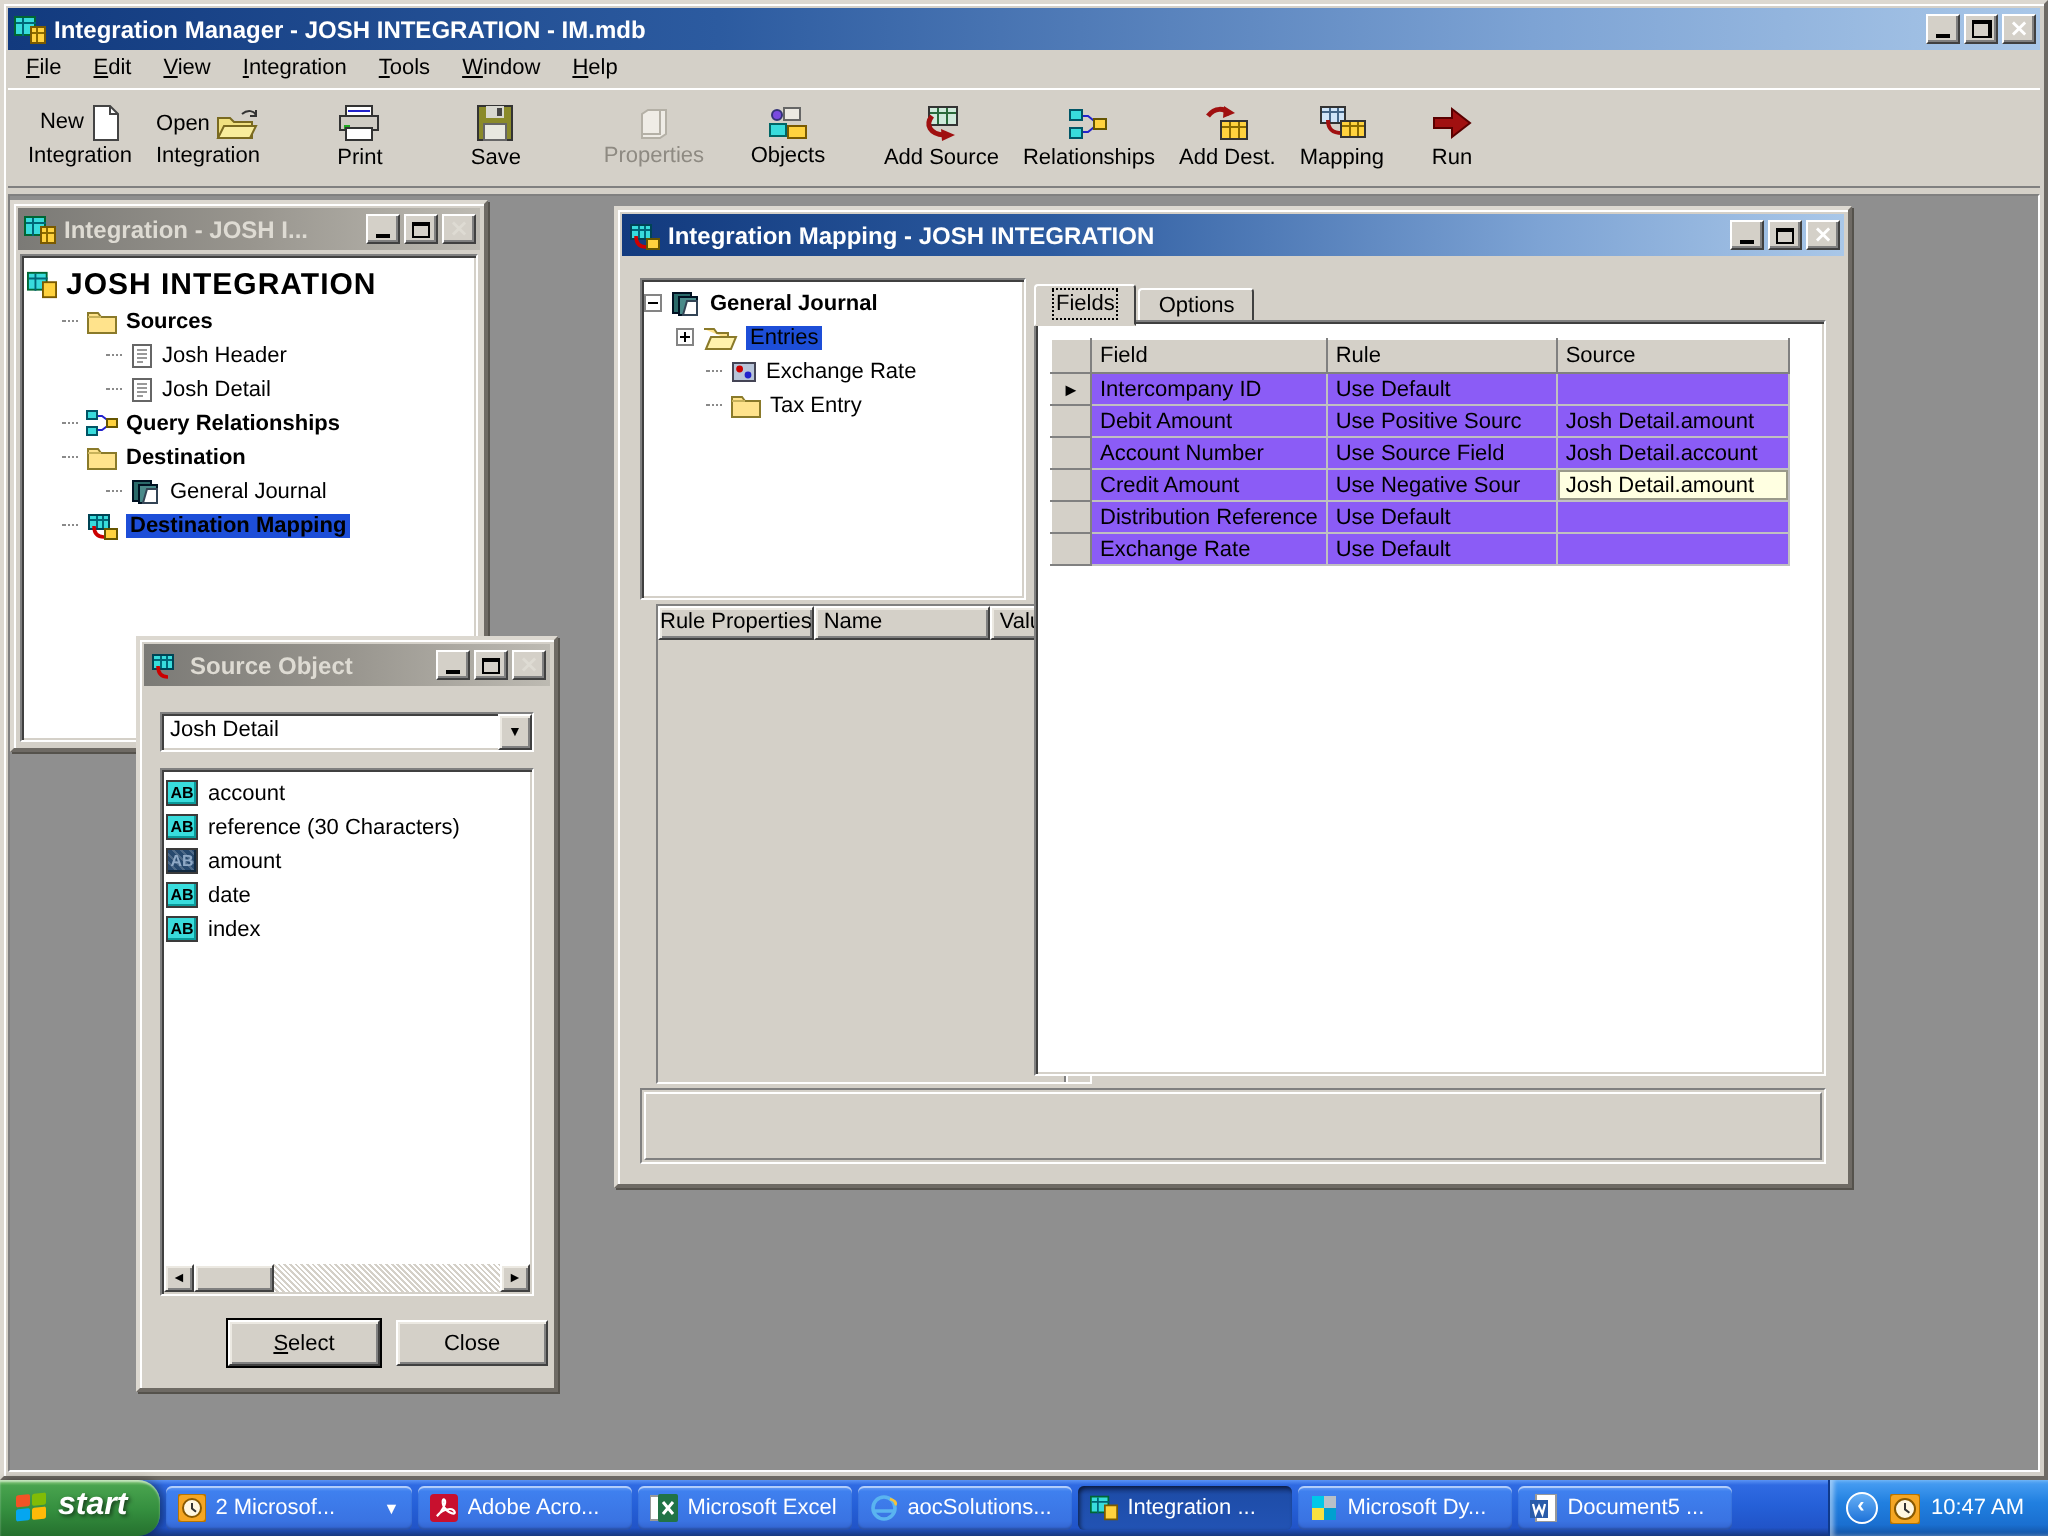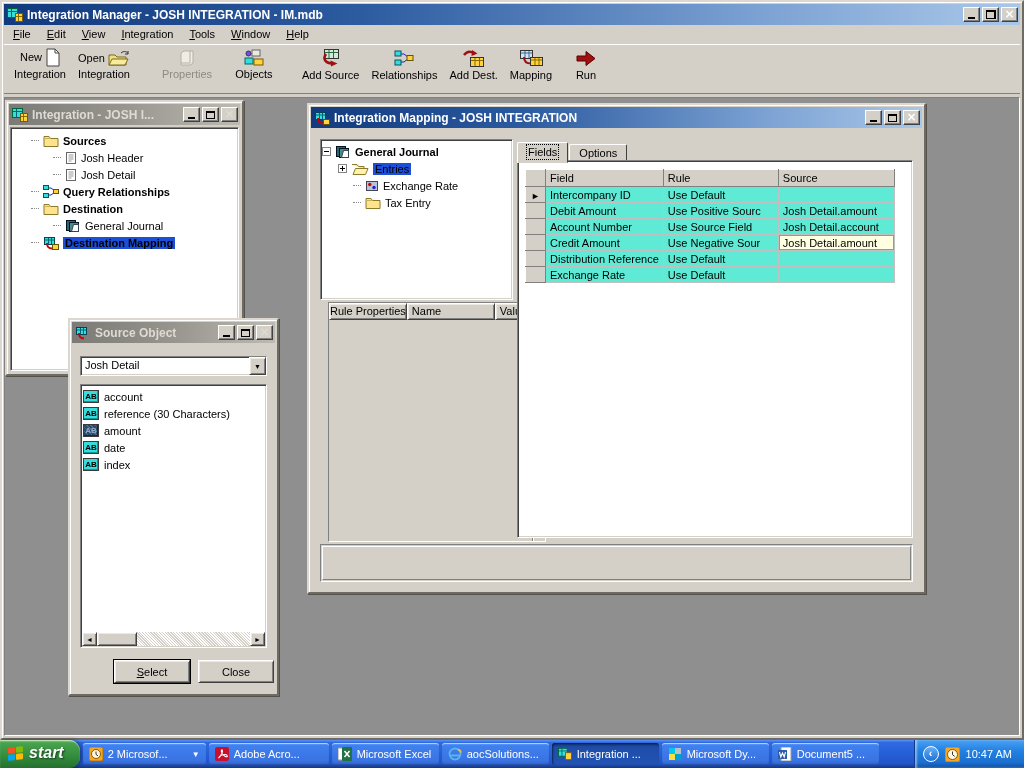--- a/index.html
+++ b/index.html
@@ -24,21 +24,21 @@
   .g-max { width:9px; height:8px; border:1px solid #000; border-top-width:2px; }
   .g-restore { position:relative; width:10px; height:9px; }
   .g-restore::before { content:""; position:absolute; right:0; top:0; width:7px; height:6px; border:1px solid #000; border-top-width:2px; background:#d4d0c8; }
   .g-restore::after { content:""; position:absolute; left:0; bottom:0; width:7px; height:6px; border:1px solid #000; border-top-width:2px; background:#d4d0c8; }
   .g-close { font-size:12px; font-weight:bold; line-height:1; font-family:"DejaVu Sans", sans-serif; margin-top:-1px; }
 
   
   #main-window { left:0; top:0; width:1024px; height:740px; padding:2px; }
   #menubar { height:19px; display:flex; align-items:center; padding-left:1px; background:#d4d0c8; }
   .menu-item { padding:2px 8px 3px 8px; }
-  #toolbar { height:49px; display:flex; align-items:flex-start; background:#d4d0c8; border-top:1px solid #fff; box-shadow:0 1px 0 #808080; padding:2px 0 3px 2px; }
+  #toolbar { height:49px; display:flex; align-items:center; background:#d4d0c8; border-top:1px solid #fff; box-shadow:0 1px 0 #808080; padding:2px 0 3px 2px; }
   .tb-group { display:flex; align-items:stretch; padding:0 4px; gap:4px; }
   .tb-sep { width:2px; margin:3px 2px; border-left:1px solid #808080; border-right:1px solid #fff; }
   .tool-btn { display:flex; flex-direction:column; align-items:center; justify-content:flex-end; gap:1px; padding:1px 4px; line-height:1.15; text-align:center; }
   .tool-btn .ticon { display:flex; align-items:center; justify-content:center; flex:1; }
   .tool-btn.disabled { color:#8e8a82; }
   .tool-two .row1 { display:flex; align-items:center; gap:3px; }
   #mdi { position:absolute; left:2px; right:2px; top:95px; bottom:2px; background:#8f8f8f; border:1px solid; border-color:#808080 #fff #fff #808080; }
 
   
   #integration-window { left:5px; top:100px; width:239px; height:276px; z-index:2; }
@@ -78,21 +78,21 @@
   .rp-head { height:17px; padding:1px 4px; }
   .rp-body { flex:1; background:#fff; border:1px solid; border-color:#808080 #fff #fff #808080; border-top:none; border-bottom:none; }
   #rule-props .hscroll { position:relative; left:0; right:0; bottom:0; flex:none; }
   .tabs { position:absolute; left:208px; top:37px; display:flex; align-items:flex-end; }
   .tab { padding:2px 9px 3px 9px; background:#d4d0c8; border:1px solid; border-color:#fff #404040 #d4d0c8 #fff; border-radius:2px 2px 0 0; margin-right:1px; position:relative; }
   .tab.active { padding:3px 10px 4px 10px; z-index:2; }
   .tab.active .tab-lbl { outline:1px dotted #000; outline-offset:1px; }
   #fields-panel { position:absolute; left:208px; top:55px; right:11px; bottom:54px; padding:8px 0 0 7px; overflow:hidden; }
   table.grid { border-collapse:collapse; table-layout:fixed; }
   .grid th { background:#d4d0c8; border:1px solid; border-color:#fff #808080 #808080 #fff; font-weight:normal; text-align:left; padding:1px 4px; height:17px; }
-  .grid td { border:1px solid #c0c0c0; height:16px; padding:0 4px; white-space:nowrap; overflow:hidden; background:#5eead4; }
+  .grid td { border:1px solid #c0c0c0; height:16px; padding:0 4px; white-space:nowrap; overflow:hidden; background:#8b5cf6; }
   .grid .rowsel { background:#d4d0c8; border:1px solid; border-color:#fff #808080 #808080 #fff; text-align:center; padding:0; }
   .grid .arrow { font-size:9px; line-height:1; }
   .cell-hl { background:#ffffe1 !important; box-shadow: inset 0 0 0 1px #9a9a8a; }
   #status-box { position:absolute; left:11px; right:11px; bottom:10px; height:38px; }
   #status-box .inner { position:absolute; inset:1px; border:1px solid; border-color:#fff #808080 #808080 #fff; background:#d4d0c8; }
 
   
   #taskbar { position:absolute; left:0; bottom:0; width:1024px; height:28px; background:linear-gradient(to bottom,#5a93f5 0%, #2f6ae2 9%, #2560d8 45%, #2154c8 85%, #16377f 100%); display:flex; align-items:center; z-index:10;justify-content:flex-end; }
   #start-btn { height:28px; flex:none; display:flex; align-items:center; gap:6px; padding:0 16px 2px 8px; border-radius:0 11px 11px 0; background:linear-gradient(to bottom,#8fce7f 0%, #48a34e 10%, #348e3e 55%, #25702e 100%); box-shadow:2px 0 4px rgba(0,0,0,.4), inset 0 1px 1px rgba(255,255,255,.5); color:#fff; font-weight:bold; font-style:italic; font-size:16px; text-shadow:1px 1px 2px rgba(0,0,0,.6); }
   .flag { display:grid; grid-template-columns:7px 7px; grid-template-rows:6px 6px; gap:1px; transform:skewY(-6deg); }
@@ -167,20 +167,45 @@
                   <path d="M20 2v3h-3" stroke="#333" fill="none"></path>
                   <path d="M1 6h6l2 2h9v8H1z" fill="#f0e080" stroke="#7a6a20"></path>
                   <path d="M1 16l3-6h16l-3 6z" fill="#f8ec9c" stroke="#7a6a20"></path>
                 </svg>
               </span>
           </span>
           <span>Integration</span>
         </div>
       </div>
       <div class="tb-sep"></div>
+      <div class="tb-group">
+        <div class="tool-btn" style="width:64px">
+          <span class="ticon">
+              <svg width="24" height="21">
+                <rect x="5" y="2" width="13" height="5" fill="#fff" stroke="#333"></rect>
+                <path d="M6 4.5h11" stroke="#22c"></path>
+                <rect x="2" y="7" width="19" height="7" fill="#d0ccc4" stroke="#333"></rect>
+                <rect x="4" y="11.5" width="3" height="2" fill="#2a2"></rect>
+                <rect x="5" y="13" width="13" height="6" fill="#fff" stroke="#333"></rect>
+              </svg>
+            </span>
+          <span>Print</span>
+        </div>
+        <div class="tool-btn" style="width:64px">
+          <span class="ticon">
+              <svg width="20" height="20">
+                <rect x="1" y="1" width="17" height="17" fill="#8a8a2a" stroke="#333"></rect>
+                <rect x="5" y="1" width="9" height="6" fill="#d8d8d0"></rect>
+                <rect x="10.5" y="2" width="2.5" height="4" fill="#444"></rect>
+                <rect x="4" y="10" width="11" height="8" fill="#e8e8e0" stroke="#666"></rect>
+              </svg>
+            </span>
+          <span>Save</span>
+        </div>
+      </div>
       <div class="tb-sep"></div>
       <div class="tb-group">
         <div class="tool-btn disabled" style="width:66px">
           <span class="ticon">
               <svg width="18" height="18">
                 <path d="M3 16V4l3-2h9v12l-3 2z" fill="#efece6" stroke="#b4b0a6"></path>
                 <path d="M12 2v12H3" fill="none" stroke="#b4b0a6"></path>
               </svg>
             </span>
           <span>Properties</span>
@@ -275,20 +300,30 @@
           </span>
         <span class="tb-btn">
             <span class="g-max"></span>
           </span>
         <span class="tb-btn">
             <span class="g-close">×</span>
           </span>
       </span>
     </div>
     <div class="client sunken-white">
+      <div class="troot">
+        <span>
+            <svg width="16" height="15" viewBox="0 0 16 16">
+              <rect x="0.5" y="1.5" width="10" height="9" fill="#38dcdc" stroke="#063"></rect>
+              <path d="M1 4.5h10M4.5 2v9" stroke="#067" fill="none"></path>
+              <rect x="8.5" y="6.5" width="7" height="8" fill="#ffd23e" stroke="#7a5a00"></rect>
+            </svg>
+          </span>
+        <span>JOSH INTEGRATION</span>
+      </div>
       <div class="titem b" style="margin-left:18px">
         <span class="stub"></span>
         <span>
             <svg width="16" height="13">
               <path d="M1 2.5h5l1.5 2H15v8H1z" fill="#ffe38c" stroke="#8a7a2a"></path>
               <path d="M1 4.5h6.5" stroke="#c8b25a" fill="none"></path>
             </svg>
           </span>
         <span>Sources</span>
       </div>
@@ -585,21 +620,21 @@
       <span>
           <svg width="14" height="14">
             <rect width="14" height="14" rx="2" fill="#f5a623" stroke="#b87400"></rect>
             <circle cx="7" cy="7" r="4.5" fill="#fff7e0" stroke="#8a5a00"></circle>
             <path d="M7 4.5v2.8l2 1.6" stroke="#333" fill="none"></path>
           </svg>
         </span>
       <span class="t-lbl">2 Microsof...</span>
       <span class="task-caret">▼</span>
     </div>
-    <div class="task-btn" style="width:120px">
+    <div class="task-btn" style="width:107px">
       <span>
           <svg width="14" height="14">
             <rect width="14" height="14" rx="2" fill="#c8102e"></rect>
             <path d="M3.5 11c2-1.5 5-6.5 3.8-8s-2 3.5 2.2 6 3.3-1.5.5-1.5-5.5 2-6.5 3.5z" fill="none" stroke="#fff" stroke-width="1.1"></path>
           </svg>
         </span>
       <span class="t-lbl">Adobe Acro...</span>
     </div>
     <div class="task-btn" style="width:107px">
       <span>

